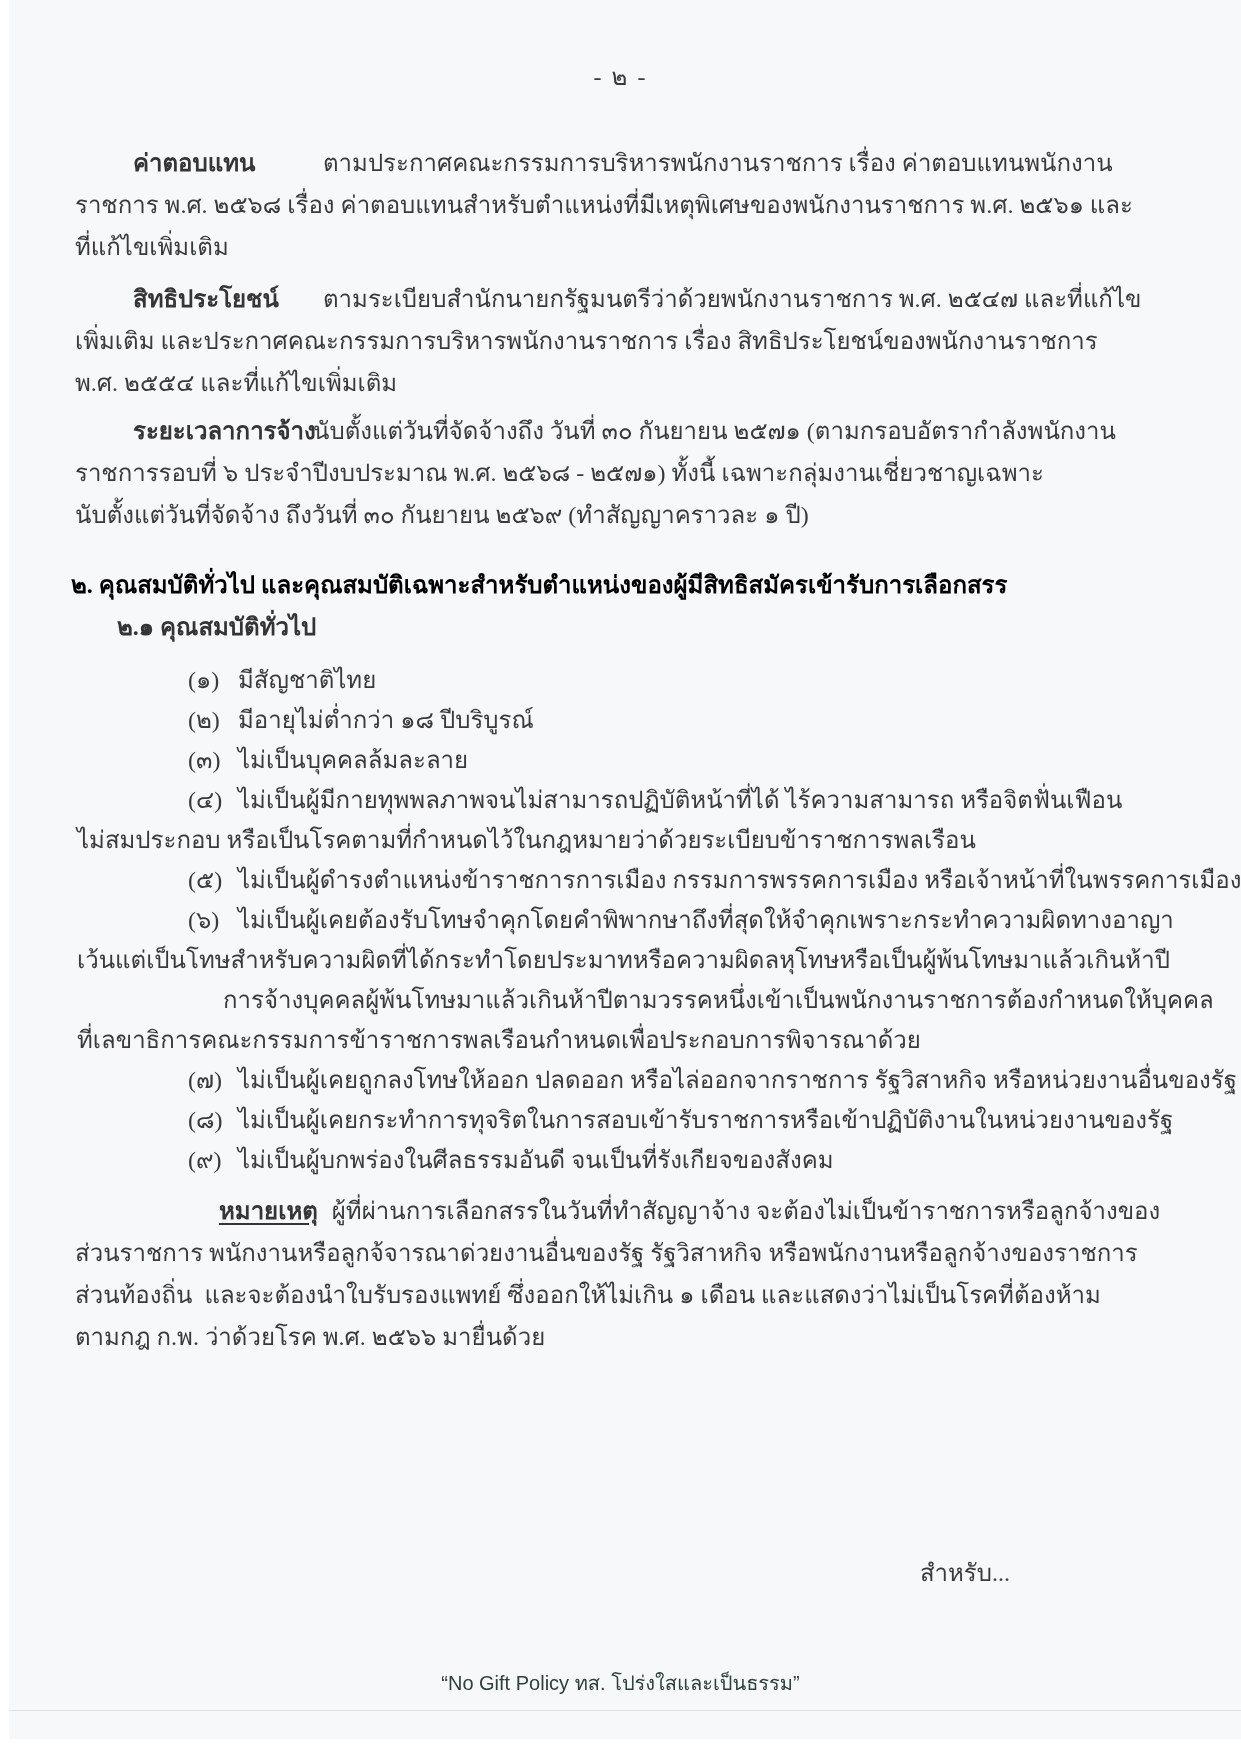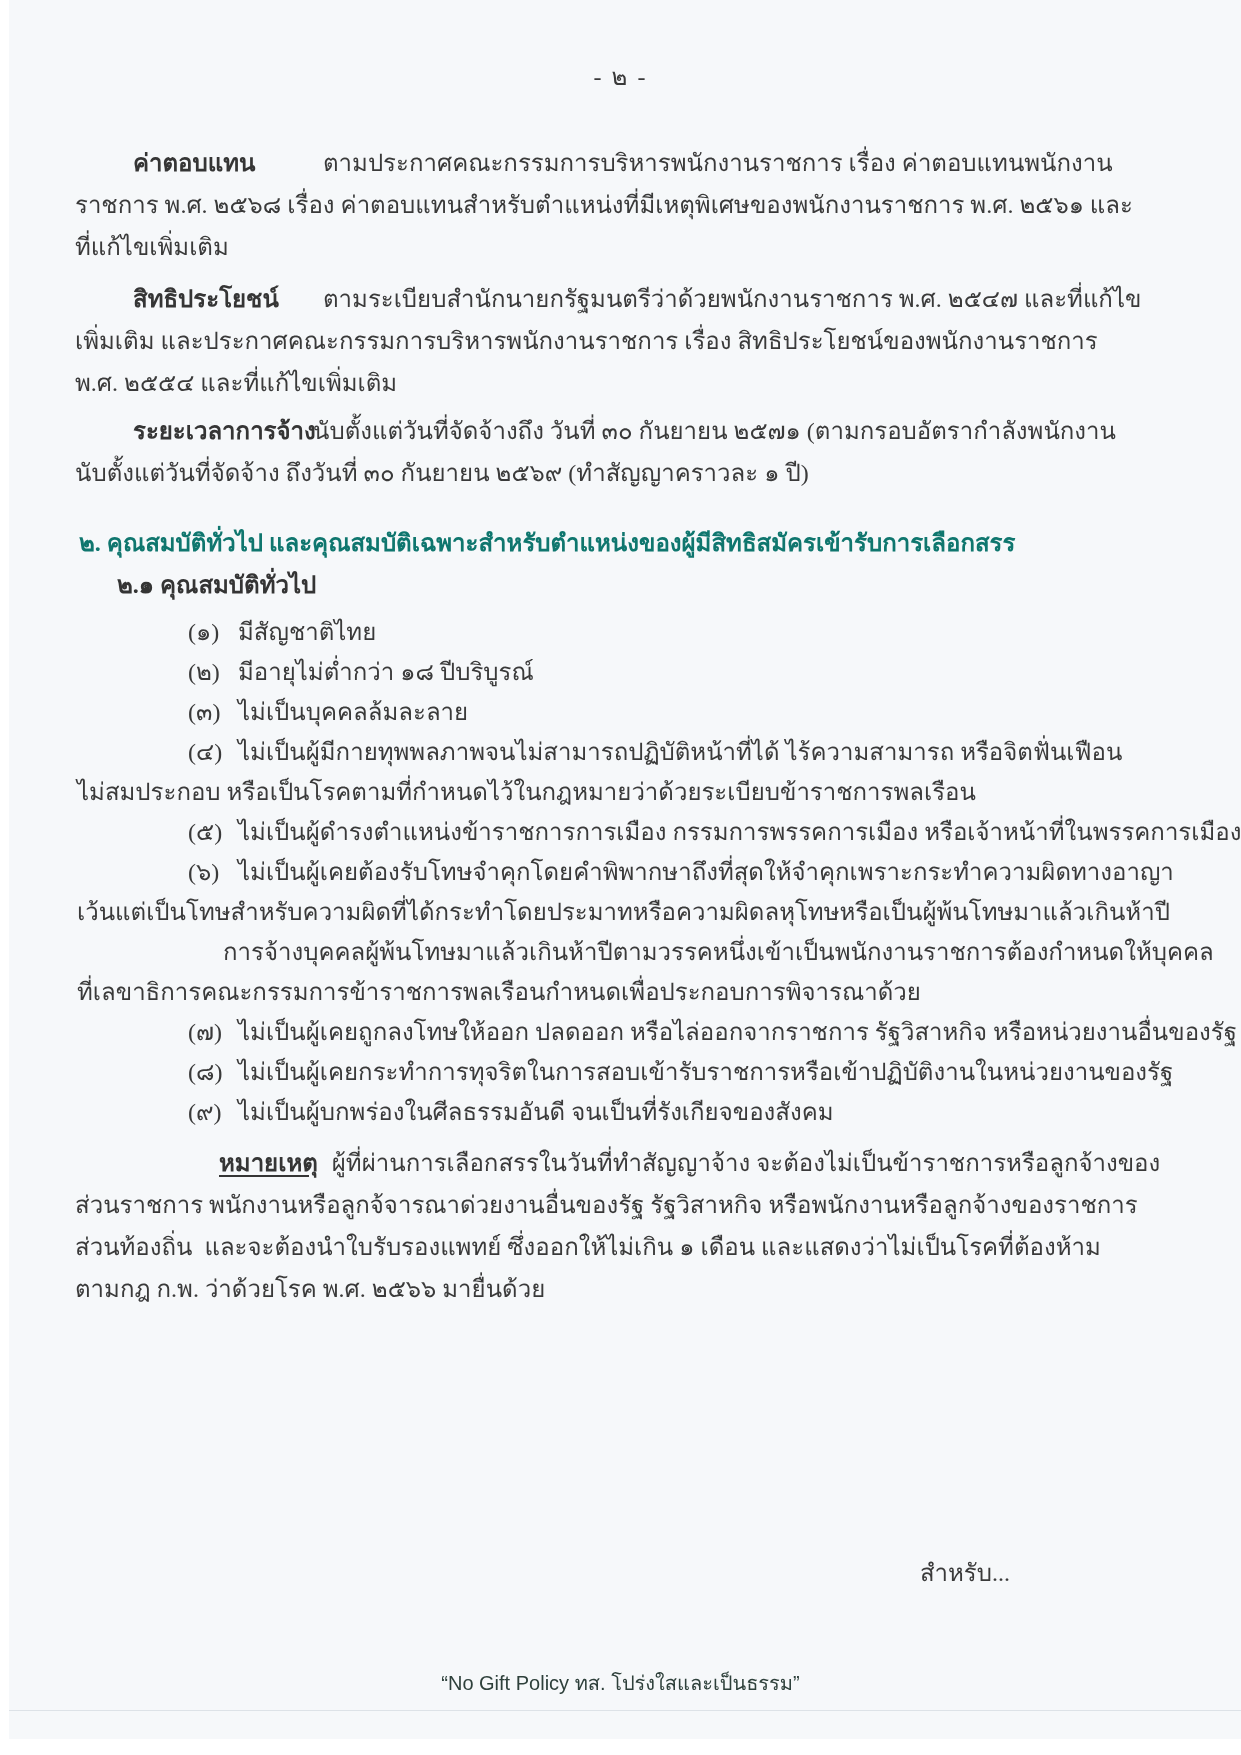--- a/index.html
+++ b/index.html
@@ -29,39 +29,39 @@
   .block{margin:0;}
   .line{line-height:42px;white-space:pre;}
 
   
   .labeled .line:first-child{padding-left:62px;}
   .labeled .line{padding-left:4px;}
   .labeled .line:first-child{padding-left:62px;}
   .lbl{display:inline-block;width:190px;font-weight:bold;color:#353535;}
   .lbl.u{text-decoration:underline;text-underline-offset:4px;}
 
-  .heading{font-weight:bold;color:#0f766e;margin-left:8px;}
+  .heading{font-weight:bold;color:#000000;}
   .heading .line{padding-left:0;}
   .subheading{font-weight:bold;color:#343434;}
   .subheading .line{padding-left:46px;}
 
   .numbered .line{line-height:40px;padding-left:6px;}
   .numbered .line:first-child{padding-left:117px;}
   .num{display:inline-block;width:50px;}
 
   .plain .line{line-height:40px;padding-left:6px;}
   .plain .line:first-child{padding-left:152px;}
 
   
   [data-block="compensation-paragraph"]{margin-top:44px;}
   [data-block="benefits-paragraph"]{margin-top:10px;}
   [data-block="employment-period-paragraph"]{margin-top:6px;}
   [data-block="employment-period-paragraph"] .lbl{width:180px;}
   [data-block="section-2-heading"]{margin-top:28px;}
-  [data-block="qualification-1"]{margin-top:6px;}
+  [data-block="qualification-1"]{margin-top:12px;}
   [data-block="note-paragraph"]{margin-top:10px;}
   [data-block="note-paragraph"] .line:first-child{padding-left:148px;}
   [data-block="note-paragraph"] .lbl{width:auto;margin-right:14px;}
 
   .continuation{
     position:absolute;
     top:1552px;right:231px;
     line-height:42px;
   }
   .footer{
@@ -90,20 +90,21 @@
         <div class="line">ราชการ พ.ศ. ๒๕๖๘ เรื่อง ค่าตอบแทนสำหรับตำแหน่งที่มีเหตุพิเศษของพนักงานราชการ พ.ศ. ๒๕๖๑ และ</div>
         <div class="line">ที่แก้ไขเพิ่มเติม</div>
       </div>
       <div class="block labeled" data-block="benefits-paragraph">
         <div class="line"><span class="lbl">สิทธิประโยชน์</span>ตามระเบียบสำนักนายกรัฐมนตรีว่าด้วยพนักงานราชการ พ.ศ. ๒๕๔๗ และที่แก้ไข</div>
         <div class="line">เพิ่มเติม และประกาศคณะกรรมการบริหารพนักงานราชการ เรื่อง สิทธิประโยชน์ของพนักงานราชการ</div>
         <div class="line">พ.ศ. ๒๕๕๔ และที่แก้ไขเพิ่มเติม</div>
       </div>
       <div class="block labeled" data-block="employment-period-paragraph">
         <div class="line"><span class="lbl">ระยะเวลาการจ้าง</span>นับตั้งแต่วันที่จัดจ้างถึง วันที่ ๓๐ กันยายน ๒๕๗๑ (ตามกรอบอัตรากำลังพนักงาน</div>
+        <div class="line">ราชการรอบที่ ๖ ประจำปีงบประมาณ พ.ศ. ๒๕๖๘ - ๒๕๗๑) ทั้งนี้ เฉพาะกลุ่มงานเชี่ยวชาญเฉพาะ</div>
         <div class="line">นับตั้งแต่วันที่จัดจ้าง ถึงวันที่ ๓๐ กันยายน ๒๕๖๙ (ทำสัญญาคราวละ ๑ ปี)</div>
       </div>
       <div class="block heading" data-block="section-2-heading">
         <div class="line">๒. คุณสมบัติทั่วไป และคุณสมบัติเฉพาะสำหรับตำแหน่งของผู้มีสิทธิสมัครเข้ารับการเลือกสรร</div>
       </div>
       <div class="block subheading" data-block="section-2-1-heading">
         <div class="line">๒.๑ คุณสมบัติทั่วไป</div>
       </div>
       <div class="block numbered" data-block="qualification-1">
         <div class="line"><span class="num">(๑)</span>มีสัญชาติไทย</div>

